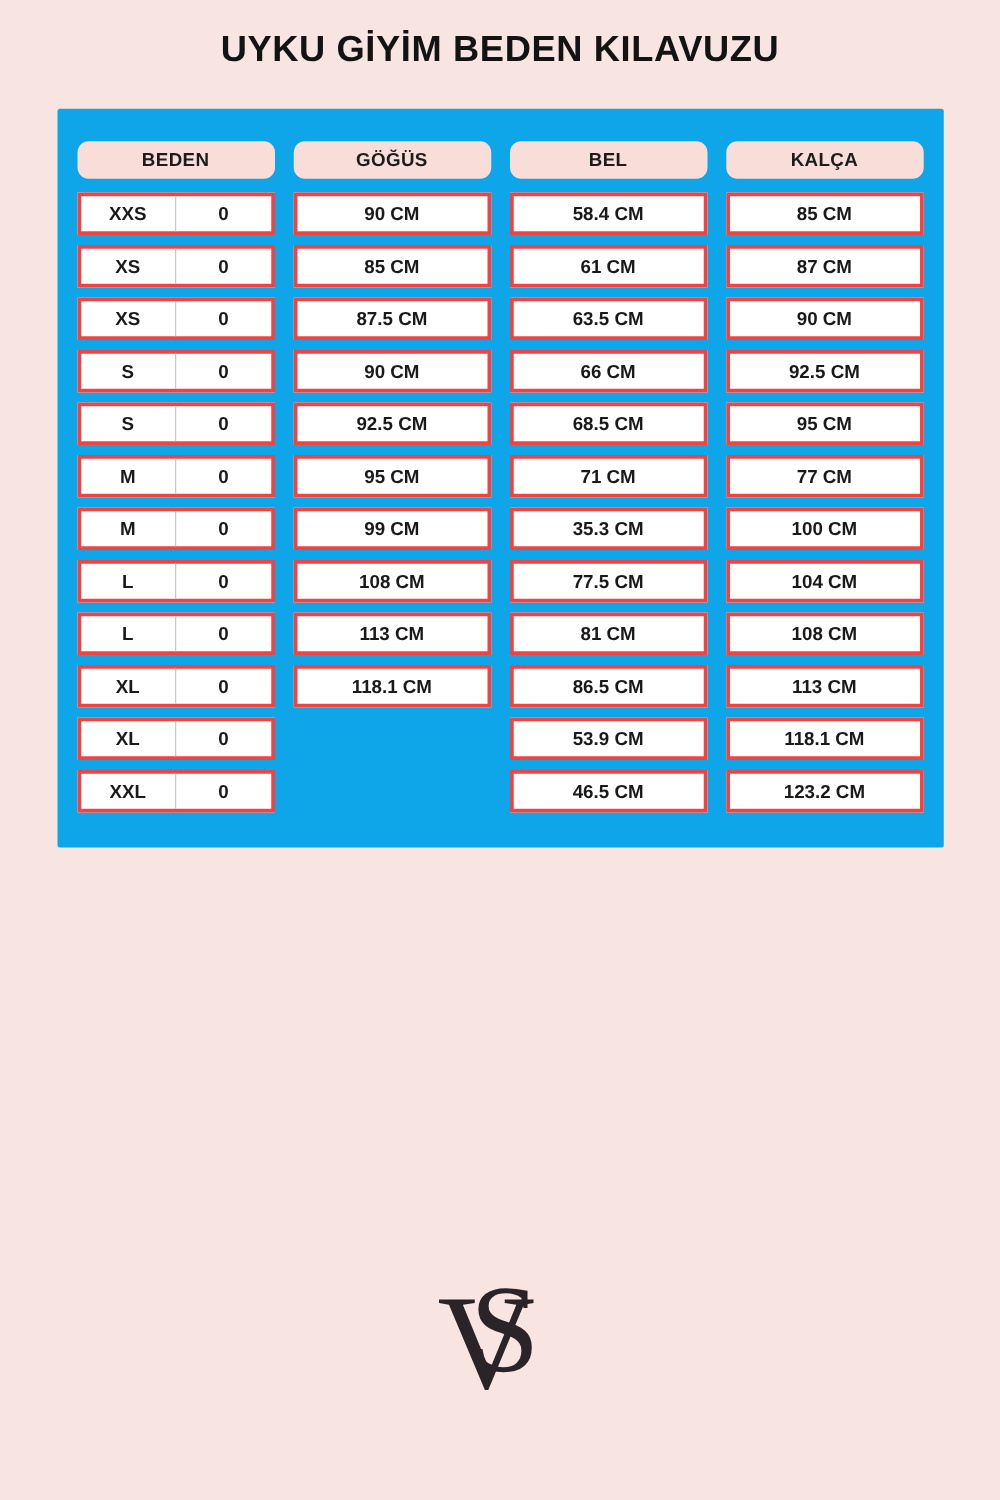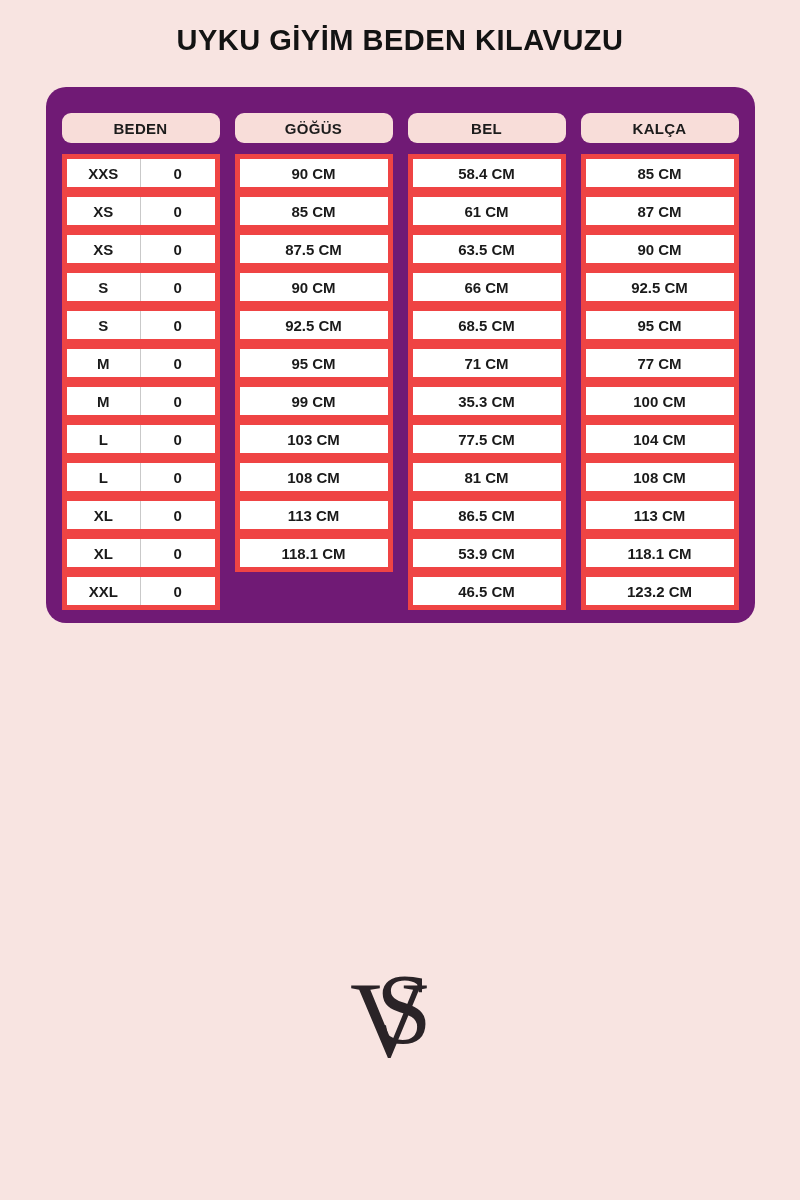--- a/index.html
+++ b/index.html
@@ -15,46 +15,46 @@
     padding-top: 24px;
     text-align: center;
     font-size: 29px;
     font-weight: 700;
     letter-spacing: 0.5px;
     color: #131313;
   }
   .card {
     width: 677px;
     margin: 30px auto 0;
-    background: #701a75;
-    border-radius: 20px;
-    padding: 26px 16px 13px;
+    background: #0ea5e9;
+    border-radius: 2px;
+    padding: 26px 16px 20px;
     display: flex;
     justify-content: center;
     gap: 15px;
   }
   .col { width: 158px; }
   .pill {
     height: 30px;
     background: #f8ddd9;
     border-radius: 9px;
     display: flex;
     align-items: center;
     justify-content: center;
     font-size: 15px;
     font-weight: 700;
     letter-spacing: 0.3px;
     color: #1c1c1c;
     margin-bottom: 11px;
   }
   .cell {
     height: 28px;
-    border: 5px solid #ef4444;
+    border: 3px solid #ef4444;
     background: #ffffff;
-    margin-bottom: 0;
+    margin-bottom: 8px;
     display: flex;
     align-items: center;
     justify-content: center;
     font-size: 15px;
     font-weight: 600;
     color: #1a1a1a;
   }
   .cell-split { justify-content: stretch; }
   .cell-split .half {
     flex: 1;
@@ -157,21 +157,20 @@
 
   <div class="col">
     <div class="pill">GÖĞÜS</div>
     <div class="cell">90 CM</div>
     <div class="cell">85 CM</div>
     <div class="cell">87.5 CM</div>
     <div class="cell">90 CM</div>
     <div class="cell">92.5 CM</div>
     <div class="cell">95 CM</div>
     <div class="cell">99 CM</div>
-    <div class="cell">103 CM</div>
     <div class="cell">108 CM</div>
     <div class="cell">113 CM</div>
     <div class="cell">118.1 CM</div>
   </div>
 
   <div class="col">
     <div class="pill">BEL</div>
     <div class="cell">58.4 CM</div>
     <div class="cell">61 CM</div>
     <div class="cell">63.5 CM</div>

